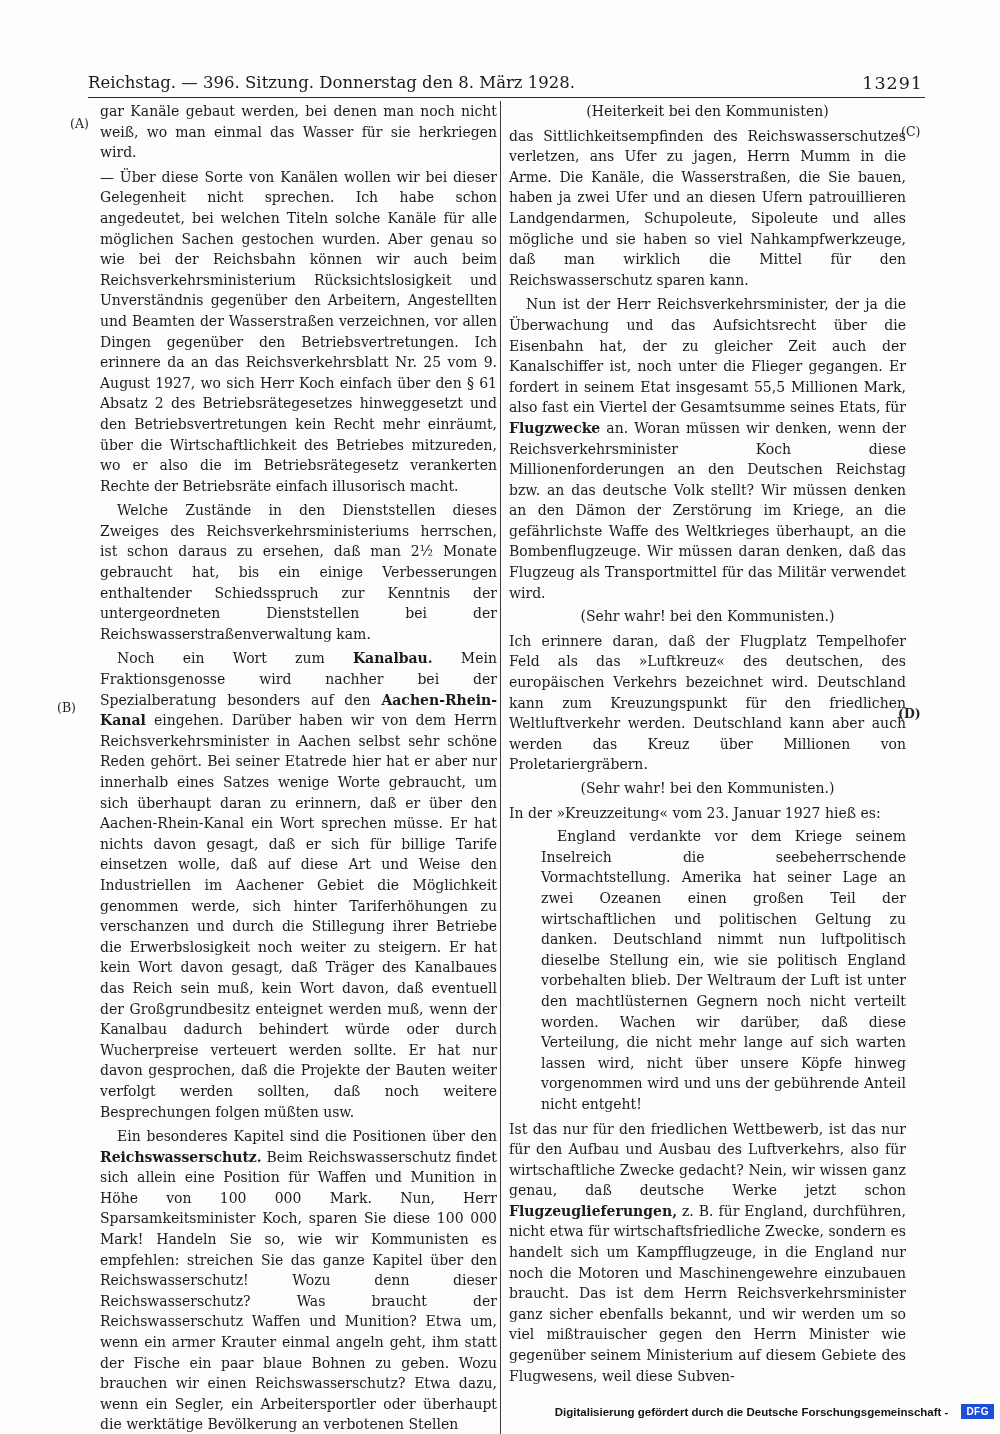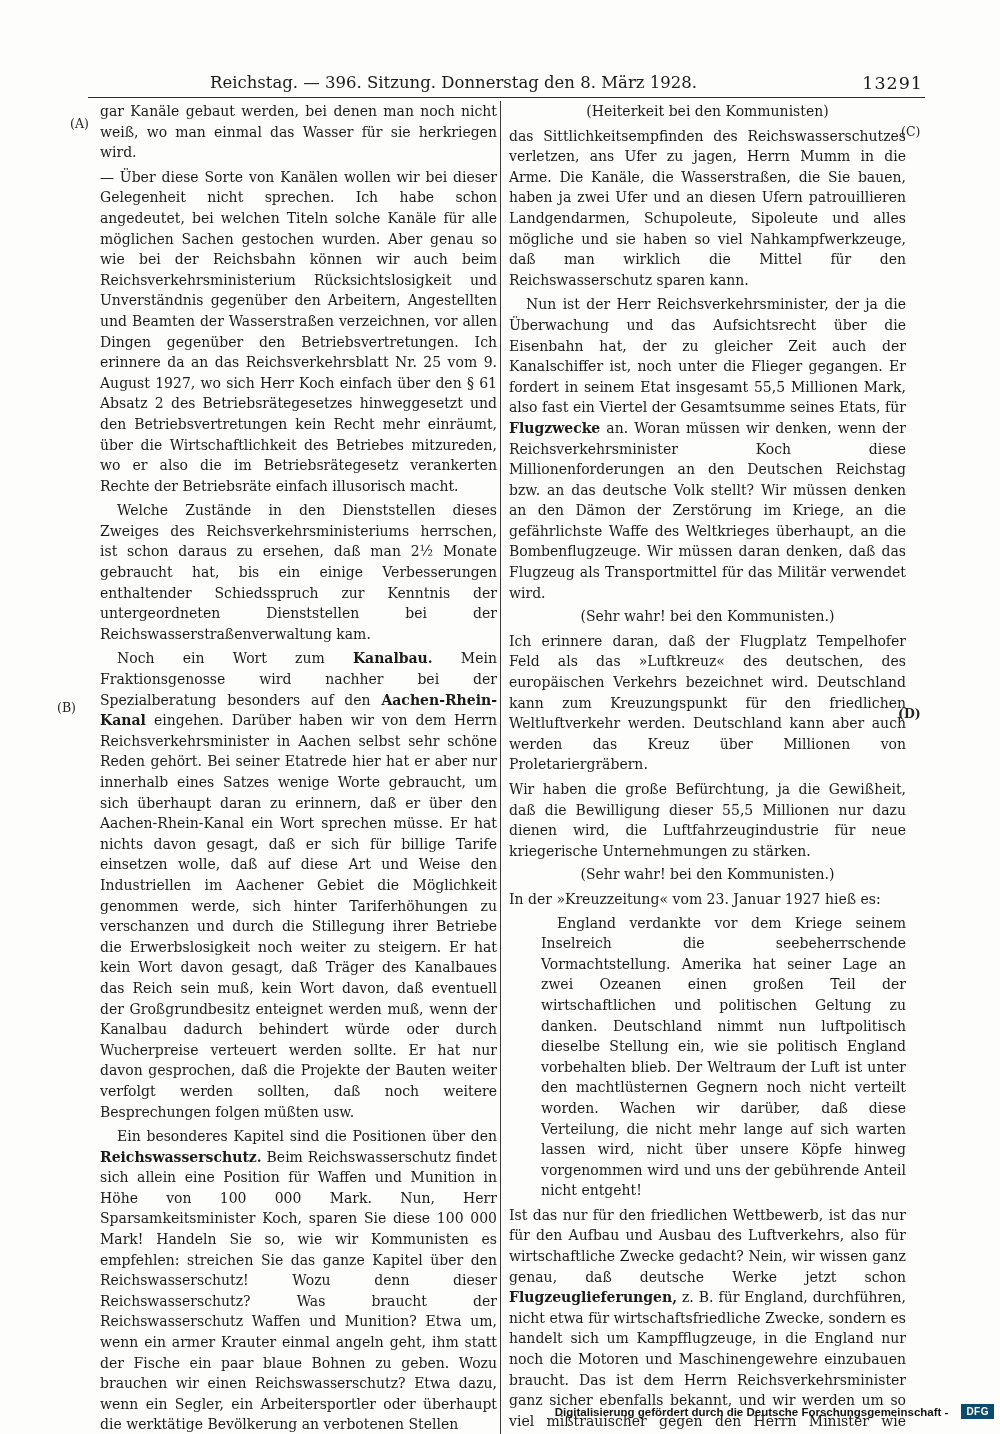--- a/index.html
+++ b/index.html
@@ -7,21 +7,21 @@
     position:relative;
     width:1000px;height:1434px;
     background:#fdfdfb;
     font-family:"DejaVu Serif", serif;
     color:#1b1b1b;
     overflow:hidden;
     border-right:3px solid #e7e5e0;
   }
   
   .header{position:absolute;left:88px;top:73px;width:837px;height:22px;}
-  .header .title{position:absolute;left:0;right:106px;text-align:center;font-size:16.5px;white-space:nowrap;}
+  .header .title{position:absolute;left:0;right:106px;text-align:left;font-size:16.5px;white-space:nowrap;}
   .header .pagenum{position:absolute;right:2px;top:0;font-size:17.5px;letter-spacing:1px;}
   .header-rule{position:absolute;left:88px;top:97px;width:837px;border-top:1.6px solid #2a2a2a;}
   
   .marker{position:absolute;font-size:12.5px;color:#222;}
   .marker-a{left:70px;top:116px;}
   .marker-b{left:57px;top:700px;}
   .marker-c{left:901px;top:124px;}
   .marker-d{left:898px;top:706px;font-weight:bold;}
   
   .cols{position:absolute;left:100px;top:101px;width:806px;display:flex;align-items:stretch;}
@@ -37,21 +37,21 @@
   .quote{margin:3px 0 3px 32px;text-indent:16px;}
   .bold{font-weight:bold;}
   
   .credit{
     position:absolute;right:6px;top:1404px;
     display:flex;align-items:center;gap:13px;
     font-family:"Liberation Sans", sans-serif;
     font-size:11.5px;font-weight:bold;color:#141414;
   }
   .credit .badge{
-    background:#0c4a6e;color:#ffffff;
+    background:#1d4ed8;color:#ffffff;
     font-size:10px;font-weight:bold;letter-spacing:.5px;
     padding:1px 5px;line-height:13px;
   }
 </style>
 </head>
 <body>
 
 <div class="page">
 
   <div class="header">
@@ -72,21 +72,20 @@
         <p class="blk para indent"><span>Welche Zustände in den Dienststellen dieses Zweiges des Reichsverkehrsministeriums herrschen, ist schon daraus zu ersehen, daß man 2½ Monate gebraucht hat, bis ein einige Verbesserungen enthaltender Schiedsspruch zur Kenntnis der untergeordneten Dienststellen bei der Reichswasserstraßenverwaltung kam.</span></p>
         <p class="blk para indent"><span>Noch ein Wort zum </span><span class="bold">Kanalbau.</span><span> Mein Fraktionsgenosse wird nachher bei der Spezialberatung besonders auf den </span><span class="bold">Aachen-Rhein-Kanal</span><span> eingehen. Darüber haben wir von dem Herrn Reichsverkehrsminister in Aachen selbst sehr schöne Reden gehört. Bei seiner Etatrede hier hat er aber nur innerhalb eines Satzes wenige Worte gebraucht, um sich überhaupt daran zu erinnern, daß er über den Aachen-Rhein-Kanal ein Wort sprechen müsse. Er hat nichts davon gesagt, daß er sich für billige Tarife einsetzen wolle, daß auf diese Art und Weise den Industriellen im Aachener Gebiet die Möglichkeit genommen werde, sich hinter Tariferhöhungen zu verschanzen und durch die Stillegung ihrer Betriebe die Erwerbslosigkeit noch weiter zu steigern. Er hat kein Wort davon gesagt, daß Träger des Kanalbaues das Reich sein muß, kein Wort davon, daß eventuell der Großgrundbesitz enteignet werden muß, wenn der Kanalbau dadurch behindert würde oder durch Wucherpreise verteuert werden sollte. Er hat nur davon gesprochen, daß die Projekte der Bauten weiter verfolgt werden sollten, daß noch weitere Besprechungen folgen müßten usw.</span></p>
         <p class="blk para indent"><span>Ein besonderes Kapitel sind die Positionen über den </span><span class="bold">Reichswasserschutz.</span><span> Beim Reichswasserschutz findet sich allein eine Position für Waffen und Munition in Höhe von 100 000 Mark. Nun, Herr Sparsamkeitsminister Koch, sparen Sie diese 100 000 Mark! Handeln Sie so, wie wir Kommunisten es empfehlen: streichen Sie das ganze Kapitel über den Reichswasserschutz! Wozu denn dieser Reichswasserschutz? Was braucht der Reichswasserschutz Waffen und Munition? Etwa um, wenn ein armer Krauter einmal angeln geht, ihm statt der Fische ein paar blaue Bohnen zu geben. Wozu brauchen wir einen Reichswasserschutz? Etwa dazu, wenn ein Segler, ein Arbeitersportler oder überhaupt die werktätige Bevölkerung an verbotenen Stellen</span></p>
       </div>
     <div class="col right" id="col-right">
         <p class="blk center"><span>(Heiterkeit bei den Kommunisten)</span></p>
         <p class="blk para"><span>das Sittlichkeitsempfinden des Reichswasserschutzes verletzen, ans Ufer zu jagen, Herrn Mumm in die Arme. Die Kanäle, die Wasserstraßen, die Sie bauen, haben ja zwei Ufer und an diesen Ufern patrouillieren Landgendarmen, Schupoleute, Sipoleute und alles mögliche und sie haben so viel Nahkampfwerkzeuge, daß man wirklich die Mittel für den Reichswasserschutz sparen kann.</span></p>
         <p class="blk para indent"><span>Nun ist der Herr Reichsverkehrsminister, der ja die Überwachung und das Aufsichtsrecht über die Eisenbahn hat, der zu gleicher Zeit auch der Kanalschiffer ist, noch unter die Flieger gegangen. Er fordert in seinem Etat insgesamt 55,5 Millionen Mark, also fast ein Viertel der Gesamtsumme seines Etats, für </span><span class="bold">Flugzwecke</span><span> an. Woran müssen wir denken, wenn der Reichsverkehrsminister Koch diese Millionenforderungen an den Deutschen Reichstag bzw. an das deutsche Volk stellt? Wir müssen denken an den Dämon der Zerstörung im Kriege, an die gefährlichste Waffe des Weltkrieges überhaupt, an die Bombenflugzeuge. Wir müssen daran denken, daß das Flugzeug als Transportmittel für das Militär verwendet wird.</span></p>
         <p class="blk center"><span>(Sehr wahr! bei den Kommunisten.)</span></p>
         <p class="blk para"><span>Ich erinnere daran, daß der Flugplatz Tempelhofer Feld als das »Luftkreuz« des deutschen, des europäischen Verkehrs bezeichnet wird. Deutschland kann zum Kreuzungspunkt für den friedlichen Weltluftverkehr werden. Deutschland kann aber auch werden das Kreuz über Millionen von Proletariergräbern.</span></p>
-        <p class="blk para"><span>Wir haben die große Befürchtung, ja die Gewißheit, daß die Bewilligung dieser 55,5 Millionen nur dazu dienen wird, die Luftfahrzeugindustrie für neue kriegerische Unternehmungen zu stärken.</span></p>
         <p class="blk center"><span>(Sehr wahr! bei den Kommunisten.)</span></p>
         <p class="blk para"><span>In der »Kreuzzeitung« vom 23. Januar 1927 hieß es:</span></p>
         <p class="blk quote"><span>England verdankte vor dem Kriege seinem Inselreich die seebeherrschende Vormachtstellung. Amerika hat seiner Lage an zwei Ozeanen einen großen Teil der wirtschaftlichen und politischen Geltung zu danken. Deutschland nimmt nun luftpolitisch dieselbe Stellung ein, wie sie politisch England vorbehalten blieb. Der Weltraum der Luft ist unter den machtlüsternen Gegnern noch nicht verteilt worden. Wachen wir darüber, daß diese Verteilung, die nicht mehr lange auf sich warten lassen wird, nicht über unsere Köpfe hinweg vorgenommen wird und uns der gebührende Anteil nicht entgeht!</span></p>
         <p class="blk para"><span>Ist das nur für den friedlichen Wettbewerb, ist das nur für den Aufbau und Ausbau des Luftverkehrs, also für wirtschaftliche Zwecke gedacht? Nein, wir wissen ganz genau, daß deutsche Werke jetzt schon </span><span class="bold">Flugzeuglieferungen,</span><span> z. B. für England, durchführen, nicht etwa für wirtschaftsfriedliche Zwecke, sondern es handelt sich um Kampfflugzeuge, in die England nur noch die Motoren und Maschinengewehre einzubauen braucht. Das ist dem Herrn Reichsverkehrsminister ganz sicher ebenfalls bekannt, und wir werden um so viel mißtrauischer gegen den Herrn Minister wie gegenüber seinem Ministerium auf diesem Gebiete des Flugwesens, weil diese Subven-</span></p>
       </div>
   </div>
 
   <div class="credit">
     <span>Digitalisierung gefördert durch die Deutsche Forschungsgemeinschaft -</span>
     <span class="badge">DFG</span>

